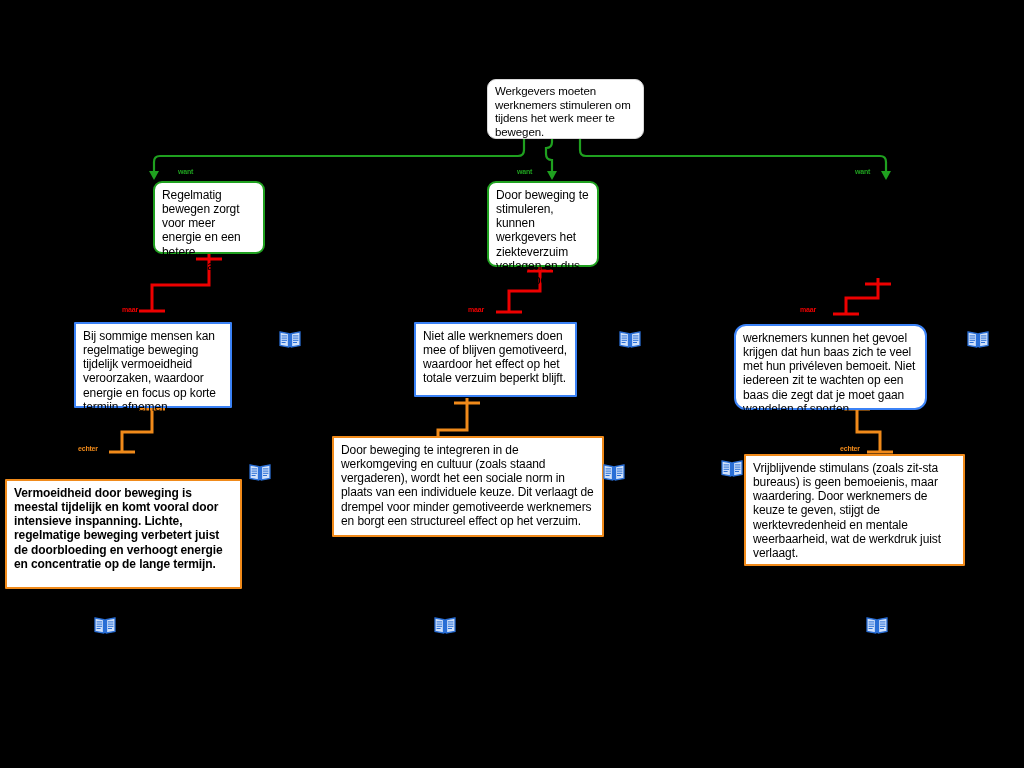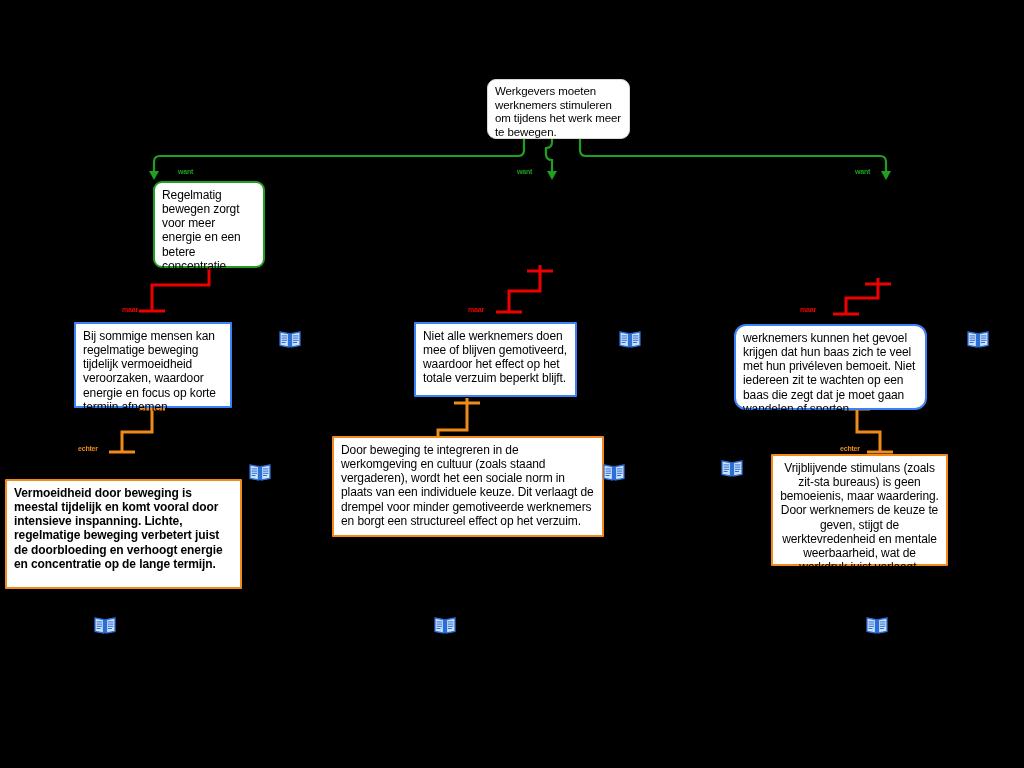--- a/index.html
+++ b/index.html
@@ -97,31 +97,32 @@
   <svg class="conn" style="left:790px;top:404px;width:130px;height:56px;" viewBox="0 0 130 56">
     <g stroke="#f08a1a" stroke-width="3" fill="none">
       <path d="M67,0 L67,5"></path>
       <path d="M54,5 L80,5"></path>
       <path d="M67,5 L67,28 L90,28 L90,48"></path>
       <path d="M77,48 L103,48"></path>
     </g>
   </svg>
   <div class="conn-lbl lbl-echter" style="left:840px;top:445px;">echter</div>
 
-  <div class="node root" style="left:487px;top:79px;width:143px;height:60px;">Werkgevers moeten werknemers stimuleren om tijdens het werk meer te bewegen.</div>
-
-  <div class="node want" style="left:153px;top:181px;width:112px;height:87px;">Regelmatig bewegen zorgt voor meer energie en een betere concentratie.</div>
+  <div class="node root" style="left:487px;top:79px;width:157px;height:60px;">Werkgevers moeten werknemers stimuleren om tijdens het werk meer te bewegen.</div>
+
+  <div class="node want" style="left:153px;top:181px;width:112px;height:73px;">Regelmatig bewegen zorgt voor meer energie en een betere concentratie.</div>
+  <div class="node want" style="left:487px;top:181px;width:112px;height:86px;">Door beweging te stimuleren, kunnen werkgevers het ziekteverzuim verlagen en dus kosten besparen.</div>
 
   <div class="node maar" style="left:74px;top:322px;width:158px;height:86px;">Bij sommige mensen kan regelmatige beweging tijdelijk vermoeidheid veroorzaken, waardoor energie en focus op korte termijn afnemen.</div>
   <div class="node maar" style="left:414px;top:322px;width:163px;height:75px;">Niet alle werknemers doen mee of blijven gemotiveerd, waardoor het effect op het totale verzuim beperkt blijft.</div>
   <div class="node maar" style="left:734px;top:324px;width:193px;height:86px;border-radius:12px;">werknemers  kunnen het gevoel krijgen dat hun baas zich te veel met hun privéleven bemoeit. Niet iedereen zit te wachten op een baas die zegt dat je moet gaan wandelen of sporten.</div>
 
   <div class="node echter" style="left:5px;top:479px;width:237px;height:110px;font-weight:bold;">Vermoeidheid door beweging is meestal tijdelijk en komt vooral door intensieve inspanning. Lichte, regelmatige beweging verbetert juist de doorbloeding en verhoogt energie en concentratie op de lange termijn.</div>
   <div class="node echter" style="left:332px;top:436px;width:272px;height:101px;">Door beweging te integreren in de werkomgeving en cultuur (zoals staand vergaderen), wordt het een sociale norm in plaats van een individuele keuze. Dit verlaagt de drempel voor minder gemotiveerde werknemers en borgt een structureel effect op het verzuim.</div>
-  <div class="node echter" style="left:771px;top:454px;width:177px;height:112px;text-align:center;">Vrijblijvende stimulans (zoals zit-sta bureaus) is geen bemoeienis, maar waardering. Door werknemers de keuze te geven, stijgt de werktevredenheid en mentale weerbaarheid, wat de werkdruk juist verlaagt.</div>
+  <div class="node echter" style="left:744px;top:454px;width:221px;height:112px;">Vrijblijvende stimulans (zoals zit-sta bureaus) is geen bemoeienis, maar waardering. Door werknemers de keuze te geven, stijgt de werktevredenheid en mentale weerbaarheid, wat de werkdruk juist verlaagt.</div>
 
   <div id="book-layer">
       <div class="book" style="left: 279px; top: 329px;">
 <svg viewBox="0 0 22 20" width="22" height="20">
   <path d="M1 3 L9.5 4.6 L9.5 18 L1 16.4 Z" fill="#cfe0fa" stroke="#2a6fd6" stroke-width="1.3"></path>
   <path d="M21 3 L12.5 4.6 L12.5 18 L21 16.4 Z" fill="#cfe0fa" stroke="#2a6fd6" stroke-width="1.3"></path>
   <rect x="9.5" y="4.2" width="3" height="14" fill="#2a6fd6"></rect>
   <g fill="#2a6fd6">
     <rect x="2.6" y="6.4" width="5.4" height="1"></rect>
             <rect x="2.6" y="8.6" width="5.4" height="1"></rect>

